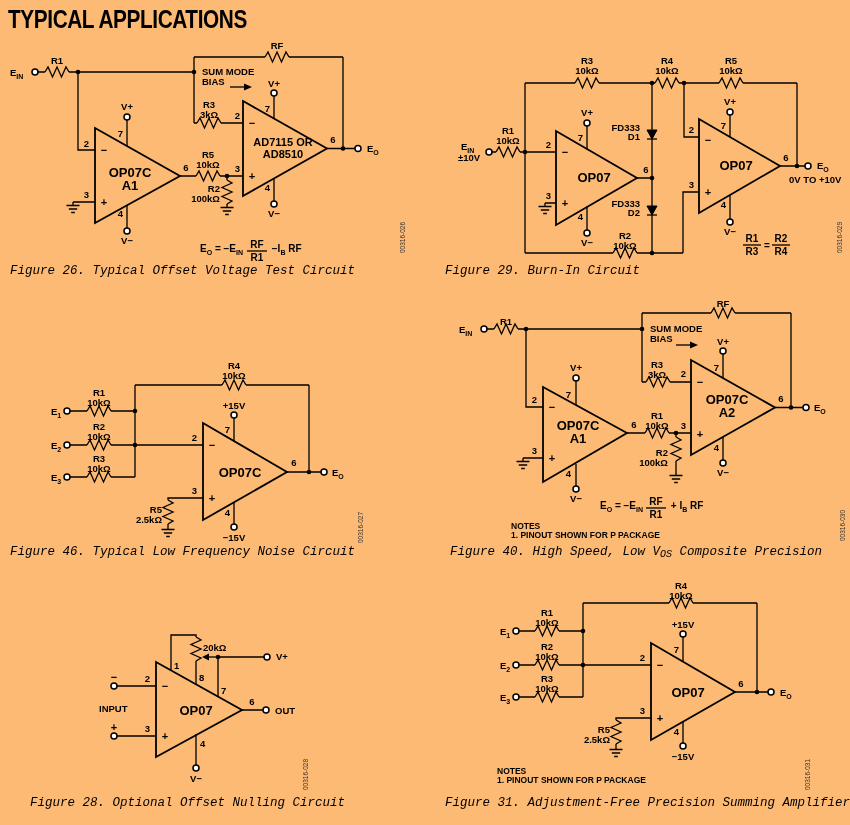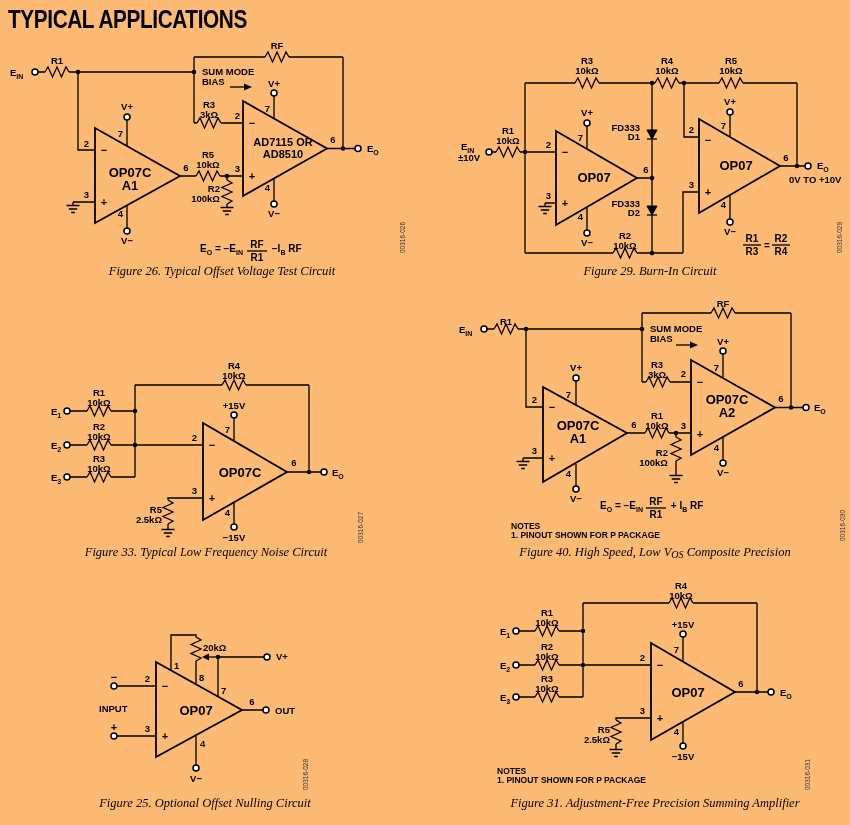--- a/index.html
+++ b/index.html
@@ -16,21 +16,21 @@
   .pin{font-size:9.5px;font-weight:bold;}
   .sign{font-size:11px;font-weight:bold;}
   .amp{font-size:13px;font-weight:bold;}
   .amp2{font-size:11px;font-weight:bold;}
   .eq{font-size:10px;font-weight:bold;}
   .note{font-size:8.5px;font-weight:bold;}
   .ts{font-size:7px;font-weight:bold;}
   .code{font-size:6.5px;fill:#333;font-weight:normal;}
   .mid{text-anchor:middle;} .end{text-anchor:end;}
   .caption{position:absolute;font-style:italic;font-size:12.5px;color:#000;
-           text-align:center;font-family:Liberation Serif, serif;}
+           font-family:Liberation Mono, monospace;}
   .capsub{font-size:10px;vertical-align:-2px;}
 </style>
 </head>
 <body>
 
 <div id="page">
 
 <svg width="0" height="0" style="position:absolute">
 <defs>
   <path id="res" class="w" d="M0 0 L3 -5 L7.5 5 L12 -5 L16.5 5 L21 -5 L24 0"></path>
@@ -231,21 +231,21 @@
   <text class="pin end" x="230" y="433">7</text>
   <text class="pin end" x="230" y="516">4</text>
   <text class="pin mid" x="294" y="466">6</text>
   <text class="sign mid" x="212" y="449">−</text>
   <text class="sign mid" x="212" y="502">+</text>
   <text class="lbl mid" x="234" y="409">+15V</text>
   <text class="lbl mid" x="234" y="541">−15V</text>
   <text class="lbl" x="332" y="476"><tspan>E</tspan><tspan class="ts" dy="2.5">O</tspan></text>
   <text class="code" transform="translate(363,543) rotate(-90)">00316-027</text>
 </svg>
-<div class="caption" style="left:10px;top:545px;width:392px">Figure 33. Typical Low Frequency Noise Circuit</div>
+<div class="caption" style="left:10px;top:545px;width:392px">Figure 46. Typical Low Frequency Noise Circuit</div>
 
 <svg style="left:440px;top:295px" width="410" height="250" viewBox="440 295 410 250">
   <path class="w" d="M487,329 H494 M518,329 H642 M526,329 V407 H543 M642,313 V382 M642,313 H711 M735,313 H791 M791,313 V407.5 M642,382 H646 M670,382 H691 M543,458 H523 M576,405 V381 M576,464 V486 M627,433 H645 M669,433 H691 M676,433 V437 M676,461 V472 M723,378 V354 M723,437 V460 M775,407.5 H803"></path>
   <polygon class="tri" points="543,387 543,482 627,433"></polygon>
   <polygon class="tri" points="691,360 691,455 775,407.5"></polygon>
   <use href="#res" transform="translate(494,329)"></use>
   <use href="#res" transform="translate(711,313)"></use>
   <use href="#res" transform="translate(646,382)"></use>
   <use href="#res" transform="translate(645,433)"></use>
   <use href="#res" transform="translate(676,437) rotate(90)"></use>
@@ -330,21 +330,21 @@
   <text class="pin" x="200" y="747">4</text>
   <text class="sign mid" x="165" y="690">−</text>
   <text class="sign mid" x="165" y="740">+</text>
   <text class="lbl" x="203" y="651">20kΩ</text>
   <text class="amp mid" x="196" y="715">OP07</text>
   <text class="lbl" x="276" y="660">V+</text>
   <text class="lbl" x="275" y="714">OUT</text>
   <text class="lbl mid" x="196" y="782">V−</text>
   <text class="code" transform="translate(308,790) rotate(-90)">00316-028</text>
 </svg>
-<div class="caption" style="left:30px;top:796px;width:350px">Figure 25. Optional Offset Nulling Circuit</div>
+<div class="caption" style="left:30px;top:796px;width:350px">Figure 28. Optional Offset Nulling Circuit</div>
 
 <svg style="left:440px;top:575px" width="410" height="222" viewBox="440 575 410 222">
   <path class="w" d="M519,631 H535 M559,631 H583 M519,665 H535 M559,665 H651 M519,697 H535 M559,697 H583 M583,603 V697 M583,603 H669 M693,603 H757 M757,603 V692 M651,718 H616 V720 M616,744 V746 M683,661 V637 M683,721 V743 M735,692 H768"></path>
   <polygon class="tri" points="651,643 651,740 735,692"></polygon>
   <use href="#res" transform="translate(535,631)"></use>
   <use href="#res" transform="translate(535,665)"></use>
   <use href="#res" transform="translate(535,697)"></use>
   <use href="#res" transform="translate(669,603)"></use>
   <use href="#res" transform="translate(616,720) rotate(90)"></use>
   <use href="#gnd" transform="translate(616,746)"></use>

